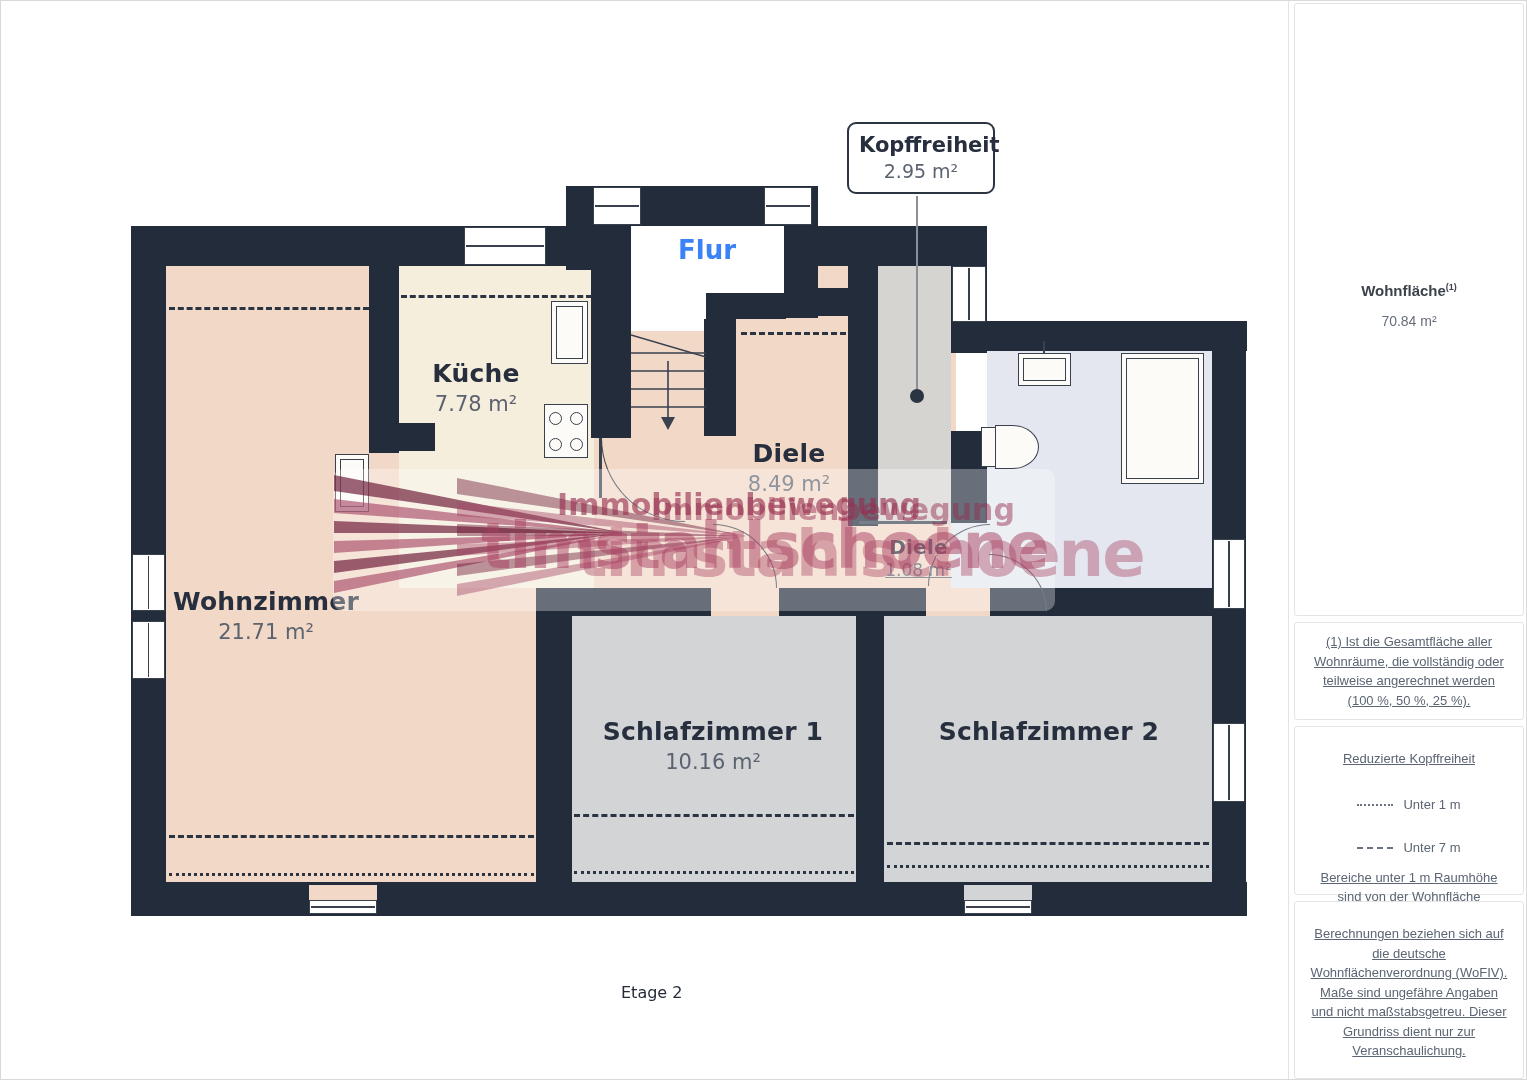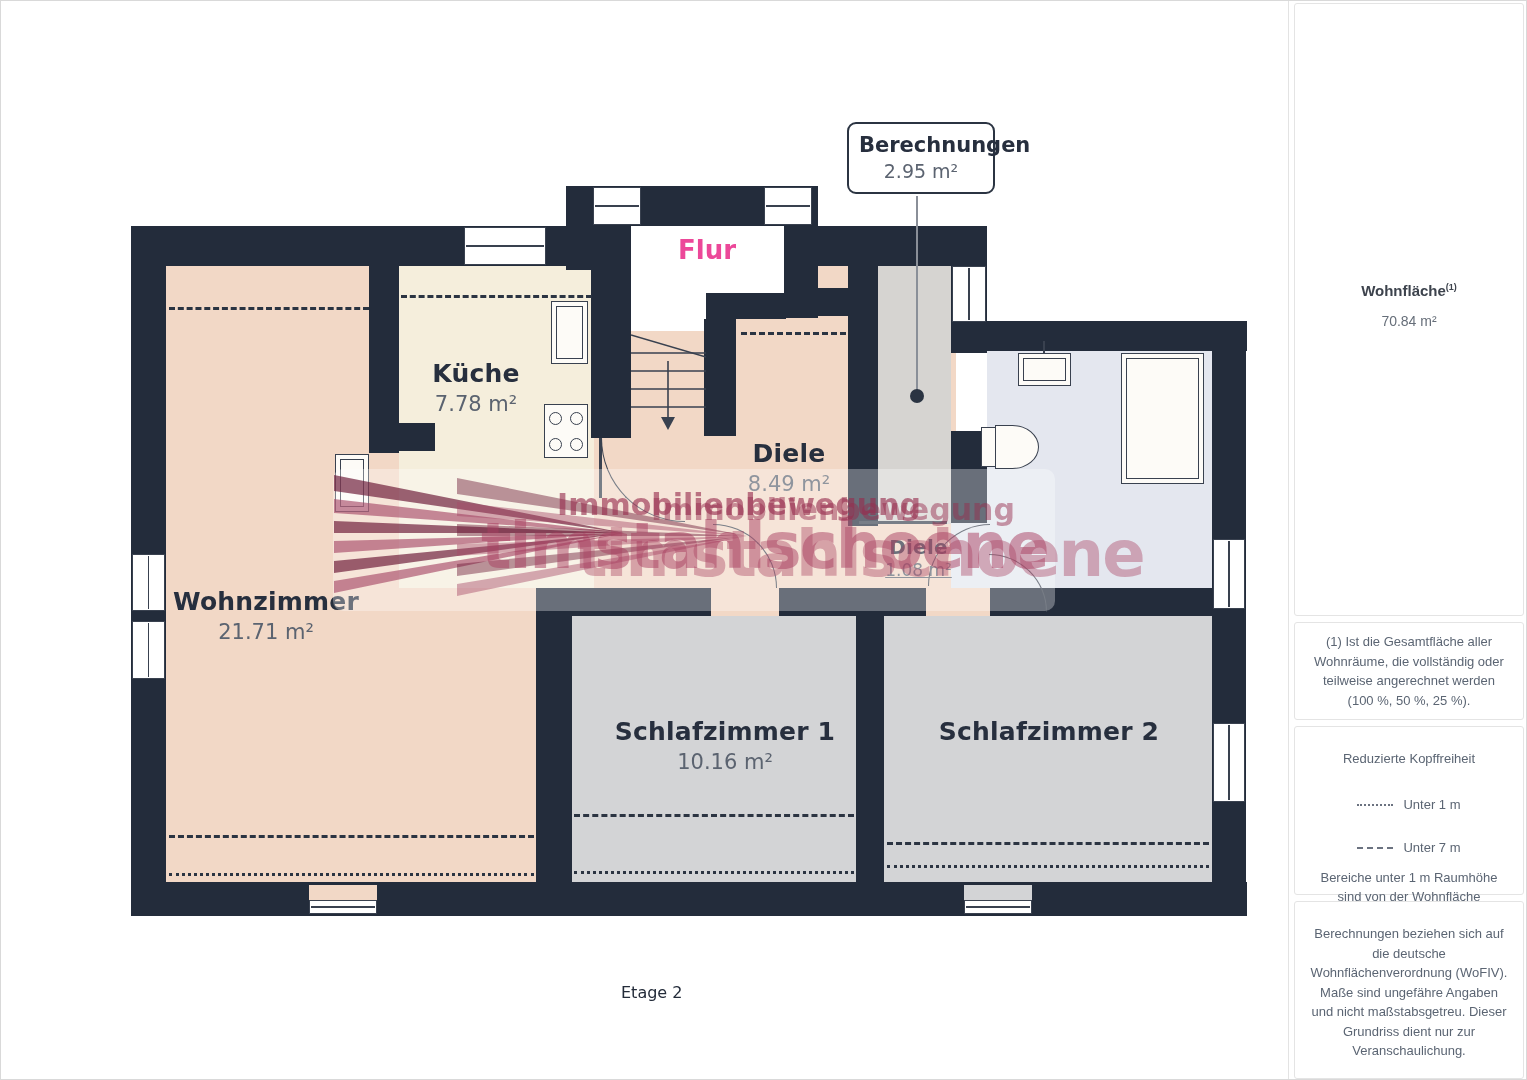--- a/index.html
+++ b/index.html
@@ -22,38 +22,38 @@
   .furn{position:absolute;background:#fdfbf7;border:1.5px solid #39414f;box-sizing:border-box;}
   .furn .inner{position:absolute;left:4px;top:4px;right:4px;bottom:4px;border:1px solid #39414f;}
   .stove{display:grid;grid-template-columns:1fr 1fr;grid-template-rows:1fr 1fr;align-items:center;justify-items:center;background:#fdfbf7;}
   .stove i{display:block;width:13px;height:13px;border:1.5px solid #39414f;border-radius:50%;box-sizing:border-box;}
   .toilet-bowl{position:absolute;background:#fdfbf7;border:1.5px solid #39414f;border-radius:0 60% 60% 0 / 0 50% 50% 0;box-sizing:border-box;}
   .rlabel{position:absolute;text-align:center;z-index:4;}
   .rname{font-size:25px;font-weight:700;color:#272f3e;letter-spacing:.2px;}
   .rarea{font-size:21px;color:#5b6370;margin-top:4px;}
   .rlabel.small .rname{font-size:20px;}
   .rlabel.small .rarea{font-size:17px;margin-top:1px;text-decoration:underline;}
-  .flur-label{font-size:26px;font-weight:700;color:#ec4899;}
+  .flur-label{font-size:26px;font-weight:700;color:#3b82f6;}
   .callout{position:absolute;background:#ffffff;border:2px solid #2b3442;border-radius:9px;text-align:center;padding:9px 10px 10px;z-index:7;box-sizing:border-box;}
   .callout .ctitle{font-size:21px;font-weight:700;color:#272f3e;}
   .callout .carea{font-size:19px;color:#5b6370;margin-top:3px;}
   .callout-line{position:absolute;width:2px;background:#8a8f98;z-index:6;}
   .callout-dot{position:absolute;width:14px;height:14px;border-radius:50%;background:#2b3442;z-index:6;}
   .etage{position:absolute;font-size:16px;font-weight:400;color:#242c3a;}
   
   .wm{position:absolute;z-index:5;pointer-events:none;}
   .wm-back{background:rgba(255,255,255,.32);border-radius:10px;}
   .wm-brand{font-size:30px;font-weight:600;color:rgba(150,44,78,.62);white-space:nowrap;}
   .wm-brand.c2{color:rgba(150,44,78,.48);}
   .wm-logo{font-size:64px;font-weight:700;letter-spacing:-2px;color:rgba(168,62,96,.5);white-space:nowrap;}
   .wm-logo.c2{color:rgba(168,62,96,.4);}
   
   .sidebar{position:absolute;left:1287px;top:0;width:240px;height:1080px;background:#fff;border-left:1px solid #e3e3e3;box-sizing:border-box;font-family:"Liberation Sans",sans-serif;}
   .sbox{position:absolute;left:5px;width:230px;background:#fff;border:1px solid #e4e4e4;border-radius:3px;box-sizing:border-box;text-align:center;color:#5b6573;}
-  .sbox p{margin:0;font-size:13px;line-height:1.5;}
+  .sbox p{margin:0;font-size:13px;line-height:1.5;text-decoration:underline;}
   .total-label{font-size:15px;font-weight:700;color:#3d434d;}
   .total-label sup{font-size:9px;}
   .total-value{font-size:14px;color:#666e79;margin-top:14px;}
   .legend-row{margin-top:28px;font-size:13px;color:#5b6573;white-space:nowrap;}
   .legend-sample{display:inline-block;width:36px;vertical-align:3px;margin-right:10px;}
   .legend-sample.dotted{border-top:2px dotted #6b7280;}
   .legend-sample.dashed{border-top:2px dashed #6b7280;}
 </style>
 </head>
 <body>
@@ -174,32 +174,32 @@
     <div class="rarea">21.71 m²</div>
   </div>
   <div class="rlabel" style="left:688px;top:438px;width:200px;">
     <div class="rname">Diele</div>
     <div class="rarea">8.49 m²</div>
   </div>
   <div class="rlabel small" style="left:845px;top:534px;width:145px;">
     <div class="rname">Diele</div>
     <div class="rarea">1.08 m²</div>
   </div>
-  <div class="rlabel" style="left:574px;top:716px;width:300px;">
+  <div class="rlabel" style="left:562px;top:716px;width:300px;">
     <div class="rname">Schlafzimmer 1</div>
     <div class="rarea">10.16 m²</div>
   </div>
   <div class="rlabel" style="left:898px;top:716px;width:300px;">
     <div class="rname">Schlafzimmer 2</div>
   </div>
 
   <div class="callout-line" style="left:915px;top:195px;height:196px;"></div>
   <div class="callout-dot" style="left:909px;top:388px;"></div>
   <div class="callout" style="left:846px;top:121px;width:148px;">
-    <div class="ctitle">Berechnungen</div>
+    <div class="ctitle">Kopffreiheit</div>
     <div class="carea">2.95 m²</div>
   </div>
 
   <div class="wm wm-back" style="left:332px;top:468px;width:722px;height:142px;"></div>
   <div class="wm" style="left:333px;top:474px;opacity:.8;">
     <svg width="290" height="118" viewBox="0 0 290 118">
       <g>
         <polygon points="290,58 0,0 0,16" fill="#6d1b38" opacity=".85"></polygon>
         <polygon points="290,58 0,24 0,38" fill="#a74a68" opacity=".8"></polygon>
         <polygon points="290,58 0,46 0,58" fill="#6d1b38" opacity=".85"></polygon>

